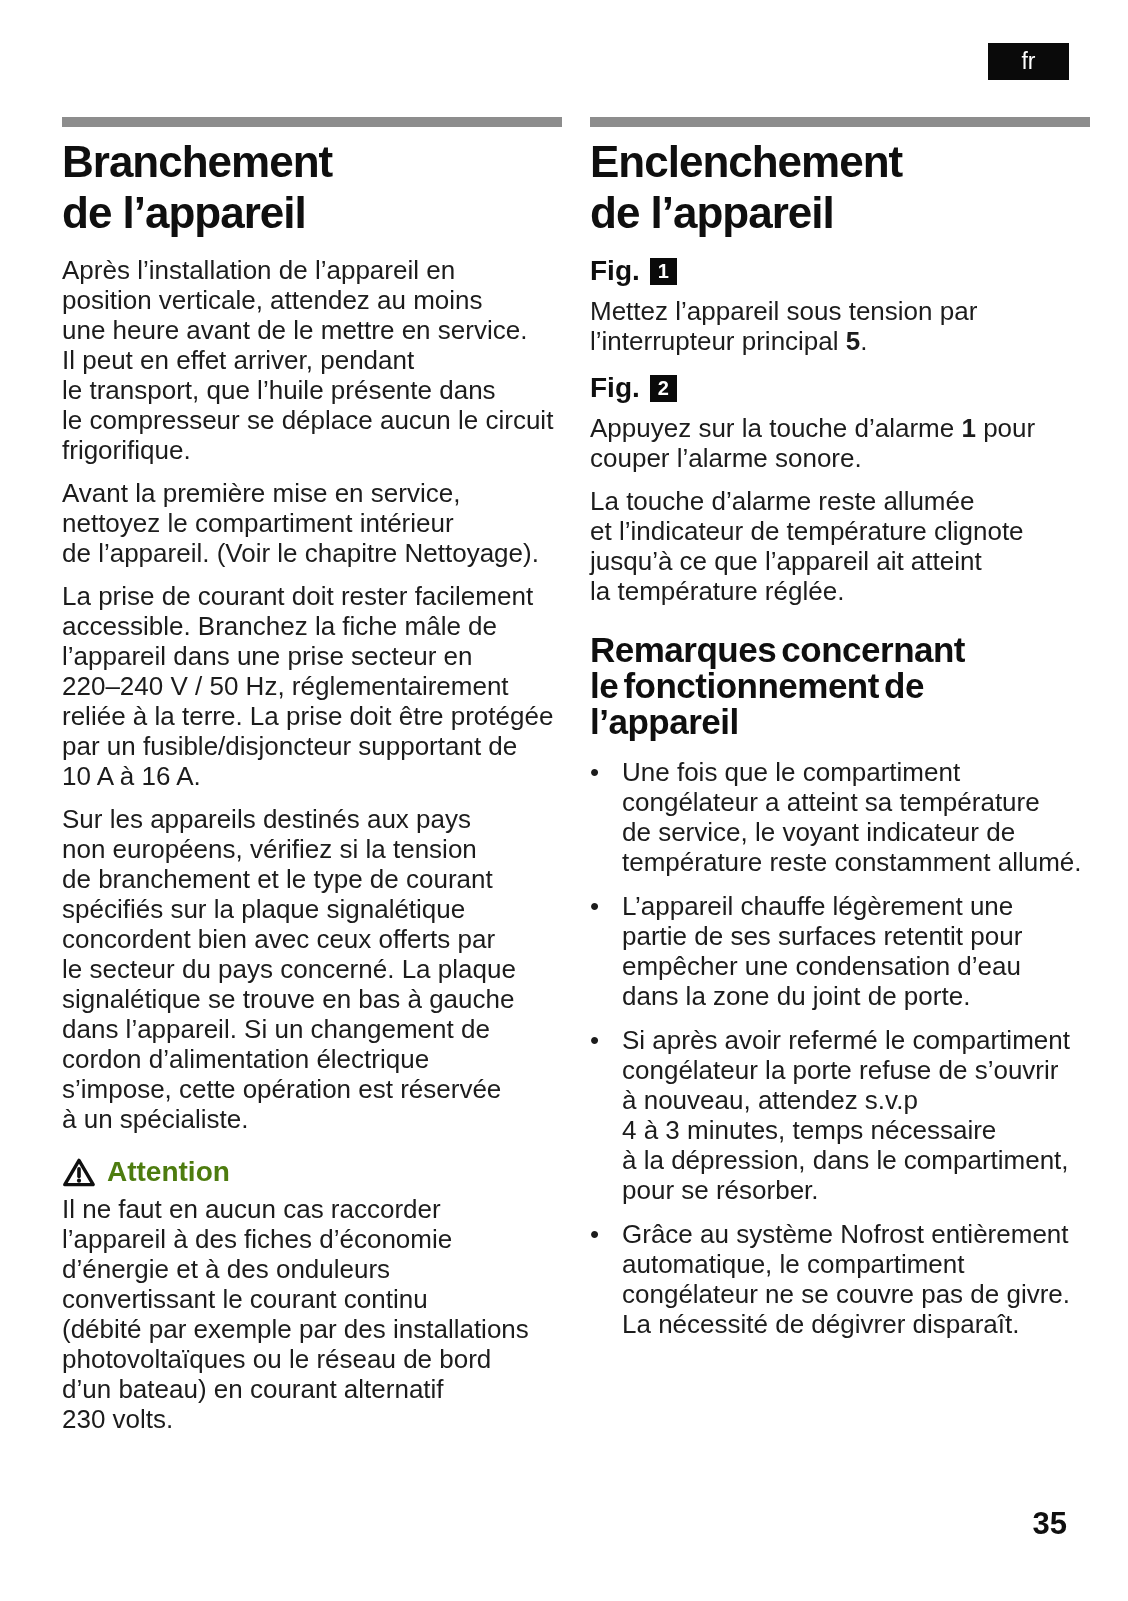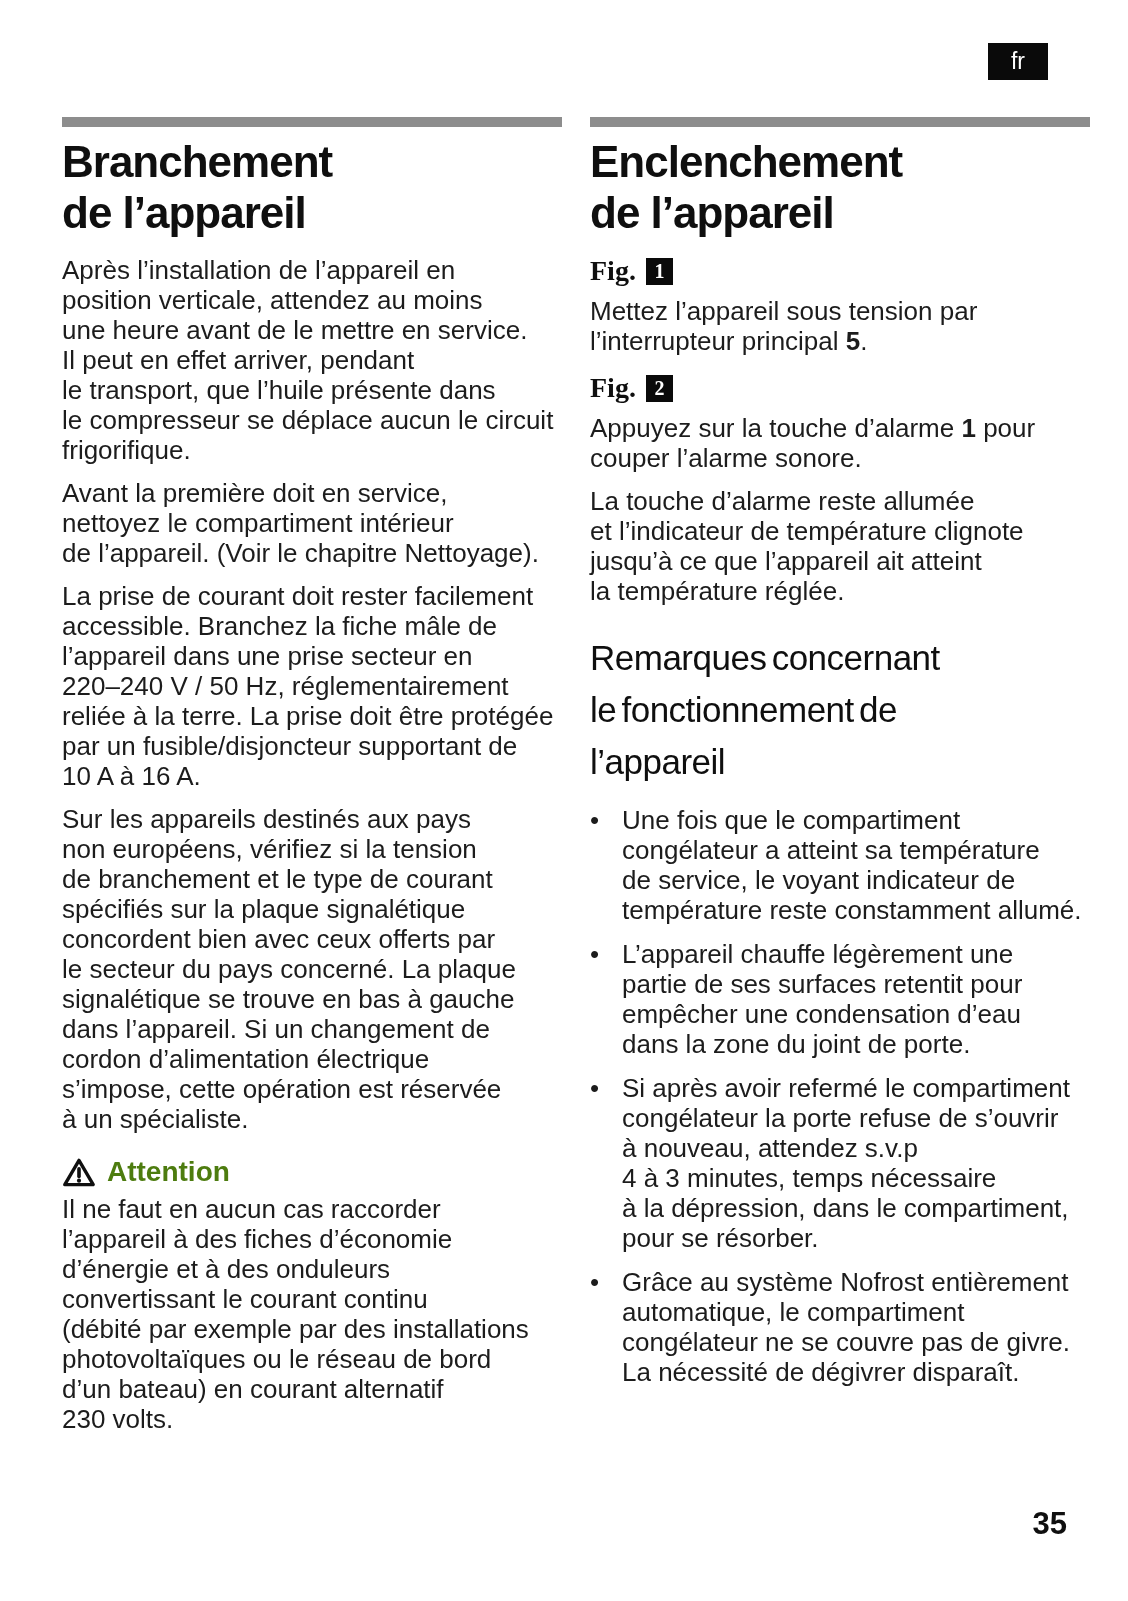--- a/index.html
+++ b/index.html
@@ -5,42 +5,42 @@
   html,body{margin:0;padding:0;background:#ffffff;}
   body{
     width:1128px;height:1601px;position:relative;
     font-family:"Liberation Sans", sans-serif;
     color:#1c1c1c;
     -webkit-font-smoothing:antialiased;
   }
   .page{position:absolute;inset:0;background:#ffffff;overflow:hidden;}
 
   .lang-badge{
-    position:absolute;left:988px;top:43px;width:60px;height:37px;
+    position:absolute;left:988px;top:43px;width:81px;height:37px;
     background:#0a0a0a;color:#ffffff;font-size:23px;
     display:flex;align-items:center;justify-content:center;
   }
 
   .columns{
     position:absolute;top:117px;left:62px;
     display:flex;gap:28px;
   }
   .col{width:500px;}
 
   .col-bar{height:10px;background:#8d8d8d;margin-bottom:9px;}
 
   h1{
     margin:0 0 17px 0;
     font-size:44px;line-height:51px;font-weight:bold;
     letter-spacing:-1px;color:#0f0f0f;
     white-space:pre-line;
   }
   h2{
     margin:26px 0 17px 0;
-    font-size:35px;line-height:52px;font-weight:normal;
+    font-size:35px;line-height:36px;font-weight:bold;
     letter-spacing:-0.5px;word-spacing:-4px;color:#0f0f0f;
     white-space:pre-line;
   }
 
   p.body{
     margin:0 0 13px 0;
     font-size:26px;line-height:30px;
     white-space:pre-line;
   }
   .b{font-weight:bold;}
@@ -48,21 +48,21 @@
   .attention-heading{
     display:flex;align-items:center;gap:11px;
     margin:22px 0 6px 0;
     font-size:28px;font-weight:bold;color:#4d7c0f;
   }
   .warn-icon{display:inline-flex;flex:0 0 auto;}
 
   .fig-row{
     display:flex;align-items:center;gap:10px;
     margin:16px 0 9px 0;
-    font-size:28px;font-weight:bold;color:#0f0f0f;font-family:Liberation Serif, serif;
+    font-size:28px;font-weight:bold;color:#0f0f0f;
   }
   .fig-badge{
     width:27px;height:27px;background:#0a0a0a;color:#ffffff;
     font-size:20px;font-weight:bold;
     display:flex;align-items:center;justify-content:center;
   }
 
   ul.bullets{list-style:none;margin:0;padding:0;}
   ul.bullets li{
     display:flex;margin:0 0 14px 0;
@@ -92,21 +92,21 @@
 de l’appareil</h1>
 
       <p class="body">Après l’installation de l’appareil en
 position verticale, attendez au moins
 une heure avant de le mettre en service.
 Il peut en effet arriver, pendant
 le transport, que l’huile présente dans
 le compresseur se déplace aucun le circuit
 frigorifique.</p>
 
-      <p class="body">Avant la première doit en service,
+      <p class="body">Avant la première mise en service,
 nettoyez le compartiment intérieur
 de l’appareil. (Voir le chapitre Nettoyage).</p>
 
       <p class="body">La prise de courant doit rester facilement
 accessible. Branchez la fiche mâle de
 l’appareil dans une prise secteur en
 220–240 V / 50 Hz, réglementairement
 reliée à la terre. La prise doit être protégée
 par un fusible/disjoncteur supportant de
 10 A à 16 A.</p>

